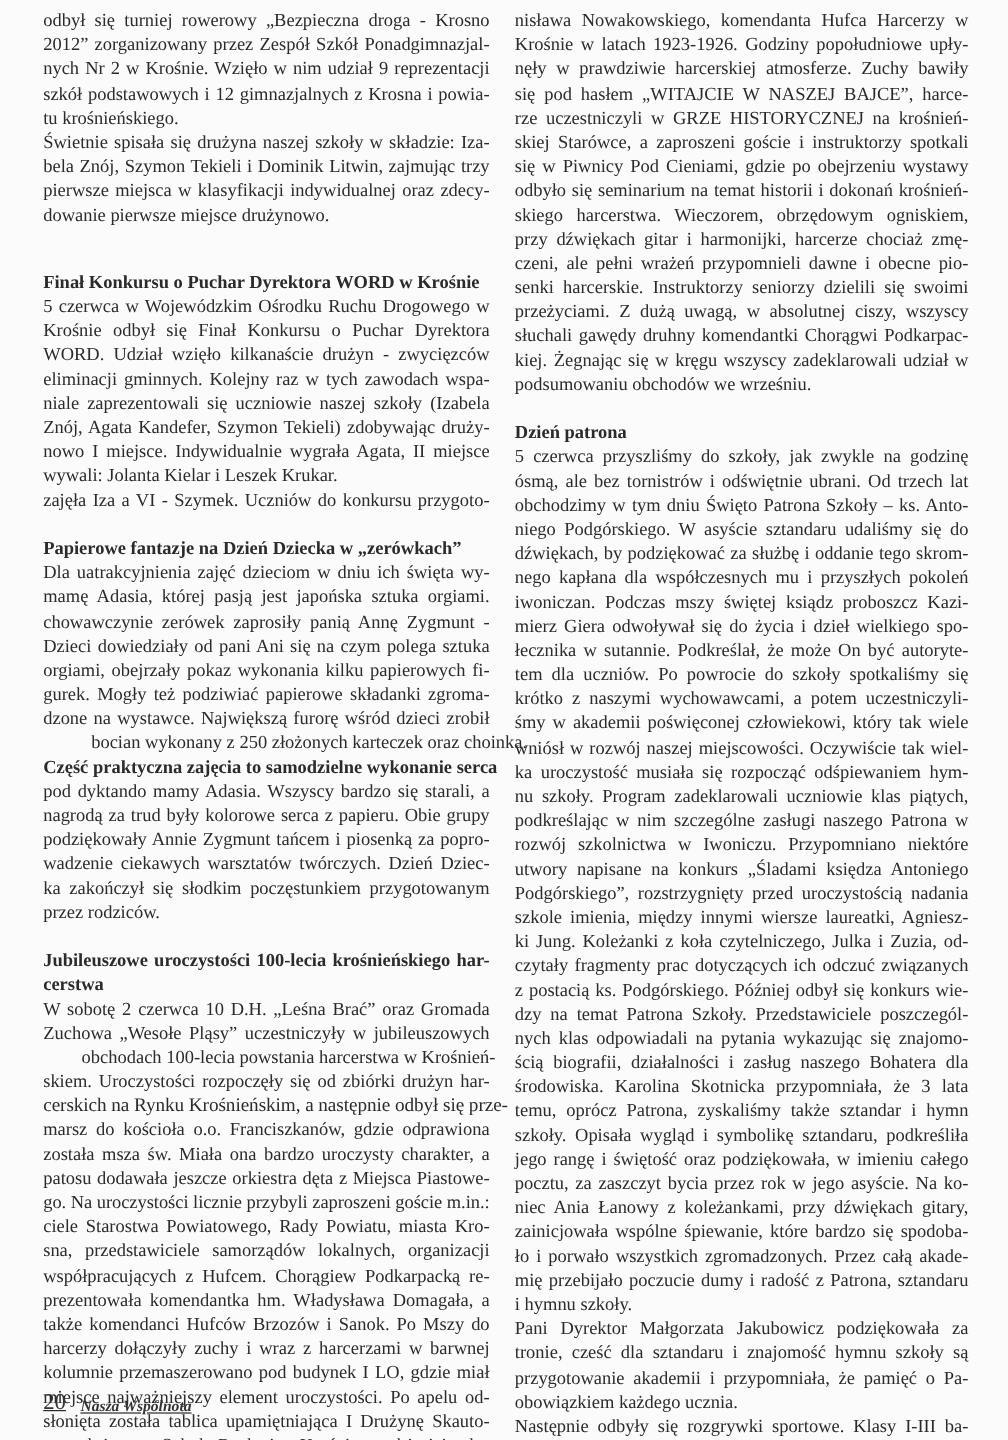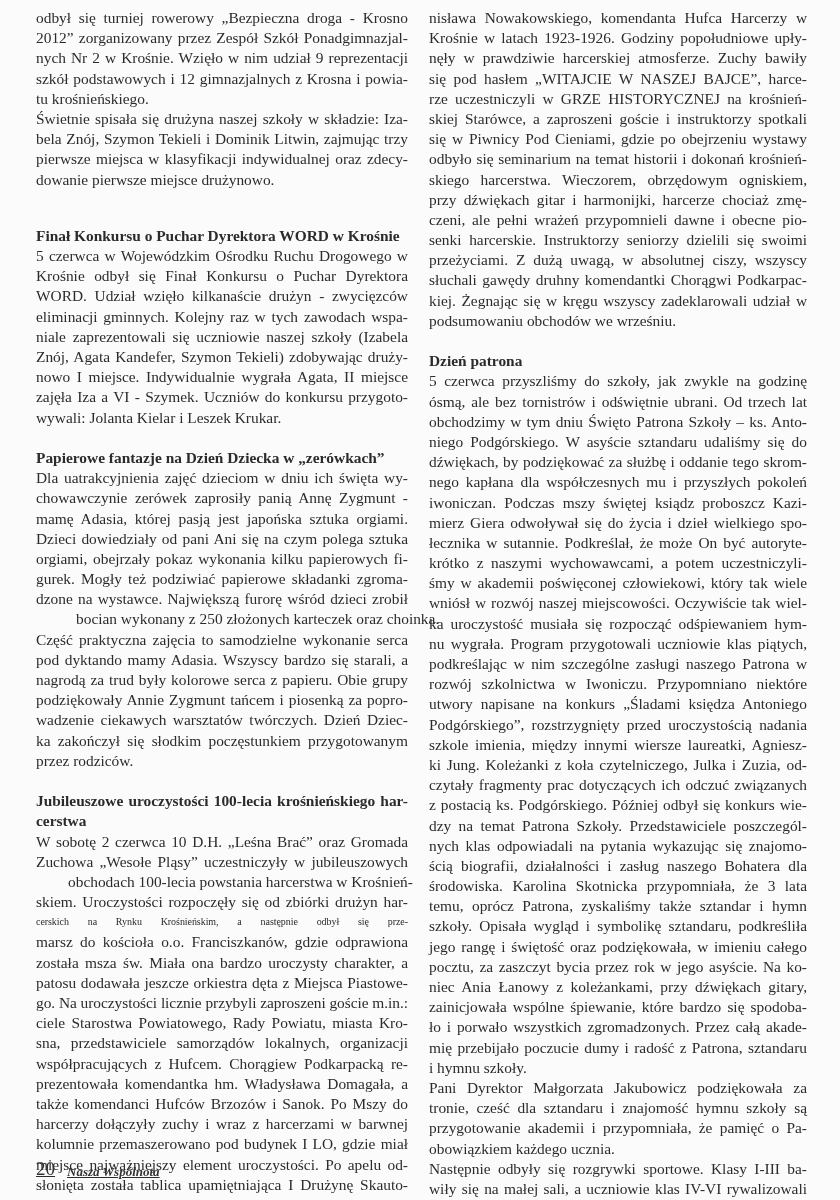--- a/index.html
+++ b/index.html
@@ -57,55 +57,55 @@
         <span class="line heading last" style="white-space: nowrap; margin-top: 16px;">Finał Konkursu o Puchar Dyrektora WORD w Krośnie</span>
       </div>
       <div>
         <span class="line" style="white-space: nowrap;">5 czerwca w Wojewódzkim Ośrodku Ruchu Drogowego w</span>
         <span class="line" style="white-space: nowrap;">Krośnie odbył się Finał Konkursu o Puchar Dyrektora</span>
         <span class="line" style="white-space: nowrap;">WORD. Udział wzięło kilkanaście drużyn - zwycięzców</span>
         <span class="line" style="white-space: nowrap;">eliminacji gminnych. Kolejny raz w tych zawodach wspa-</span>
         <span class="line" style="white-space: nowrap;">niale zaprezentowali się uczniowie naszej szkoły (Izabela</span>
         <span class="line" style="white-space: nowrap;">Znój, Agata Kandefer, Szymon Tekieli) zdobywając druży-</span>
         <span class="line" style="white-space: nowrap;">nowo I miejsce. Indywidualnie wygrała Agata, II miejsce</span>
+        <span class="line last" style="white-space: nowrap;">wywali: Jolanta Kielar i Leszek Krukar.</span>
         <span class="line" style="white-space: nowrap;">zajęła Iza a VI - Szymek. Uczniów do konkursu przygoto-</span>
-        <span class="line last" style="white-space: nowrap;">wywali: Jolanta Kielar i Leszek Krukar.</span>
       </div>
       <span class="gap"></span>
       <div>
         <span class="line heading last" style="white-space: nowrap;">Papierowe fantazje na Dzień Dziecka w „zerówkach”</span>
       </div>
       <div>
         <span class="line" style="white-space: nowrap;">Dla uatrakcyjnienia zajęć dzieciom w dniu ich święta wy-</span>
+        <span class="line" style="white-space: nowrap;">mamę Adasia, której pasją jest japońska sztuka orgiami.</span>
         <span class="line" style="white-space: nowrap;">chowawczynie zerówek zaprosiły panią Annę Zygmunt -</span>
-        <span class="line" style="white-space: nowrap;">mamę Adasia, której pasją jest japońska sztuka orgiami.</span>
         <span class="line" style="white-space: nowrap;">Dzieci dowiedziały od pani Ani się na czym polega sztuka</span>
         <span class="line" style="white-space: nowrap;">orgiami, obejrzały pokaz wykonania kilku papierowych fi-</span>
         <span class="line" style="white-space: nowrap;">gurek. Mogły też podziwiać papierowe składanki zgroma-</span>
         <span class="line" style="white-space: nowrap;">dzone na wystawce. Największą furorę wśród dzieci zrobił</span>
         <span class="line" style="white-space: nowrap; margin-left: 40px;">bocian wykonany z 250 złożonych karteczek oraz choinka.</span>
-        <span class="line" style="white-space: nowrap;">Część praktyczna zajęcia to samodzielne wykonanie serca</span>
+        <span class="line" style="white-space: nowrap; font-weight: bold;">Część praktyczna zajęcia to samodzielne wykonanie serca</span>
         <span class="line" style="white-space: nowrap;">pod dyktando mamy Adasia. Wszyscy bardzo się starali, a</span>
         <span class="line" style="white-space: nowrap;">nagrodą za trud były kolorowe serca z papieru. Obie grupy</span>
         <span class="line" style="white-space: nowrap;">podziękowały Annie Zygmunt tańcem i piosenką za popro-</span>
         <span class="line" style="white-space: nowrap;">wadzenie ciekawych warsztatów twórczych. Dzień Dziec-</span>
         <span class="line" style="white-space: nowrap;">ka zakończył się słodkim poczęstunkiem przygotowanym</span>
         <span class="line last" style="white-space: nowrap;">przez rodziców.</span>
       </div>
       <span class="gap"></span>
       <div>
         <span class="line heading" style="white-space: nowrap;">Jubileuszowe uroczystości 100-lecia krośnieńskiego har-</span>
         <span class="line heading last" style="white-space: nowrap;">cerstwa</span>
       </div>
       <div>
         <span class="line" style="white-space: nowrap;">W sobotę 2 czerwca 10 D.H. „Leśna Brać” oraz Gromada</span>
         <span class="line" style="white-space: nowrap;">Zuchowa „Wesołe Pląsy” uczestniczyły w jubileuszowych</span>
         <span class="line" style="white-space: nowrap; margin-left: 32px;">obchodach 100-lecia powstania harcerstwa w Krośnień-</span>
         <span class="line" style="white-space: nowrap;">skiem. Uroczystości rozpoczęły się od zbiórki drużyn har-</span>
-        <span class="line" style="white-space: nowrap; letter-spacing: -0.06px; font-size: 10px;">cerskich na Rynku Krośnieńskim, a następnie odbył się prze-</span>
+        <span class="line" style="white-space: nowrap; letter-spacing: -0.06px; font-size: 16px;">cerskich na Rynku Krośnieńskim, a następnie odbył się prze-</span>
         <span class="line" style="white-space: nowrap;">marsz do kościoła o.o. Franciszkanów, gdzie odprawiona</span>
         <span class="line" style="white-space: nowrap;">została msza św. Miała ona bardzo uroczysty charakter, a</span>
         <span class="line" style="white-space: nowrap;">patosu dodawała jeszcze orkiestra dęta z Miejsca Piastowe-</span>
         <span class="line" style="white-space: nowrap; letter-spacing: -0.04px;">go. Na uroczystości licznie przybyli zaproszeni goście m.in.:</span>
         <span class="line" style="white-space: nowrap;">ciele Starostwa Powiatowego, Rady Powiatu, miasta Kro-</span>
         <span class="line" style="white-space: nowrap;">sna, przedstawiciele samorządów lokalnych, organizacji</span>
         <span class="line" style="white-space: nowrap;">współpracujących z Hufcem. Chorągiew Podkarpacką re-</span>
         <span class="line" style="white-space: nowrap;">prezentowała komendantka hm. Władysława Domagała, a</span>
         <span class="line" style="white-space: nowrap;">także komendanci Hufców Brzozów i Sanok. Po Mszy do</span>
         <span class="line" style="white-space: nowrap;">harcerzy dołączyły zuchy i wraz z harcerzami w barwnej</span>
@@ -141,25 +141,26 @@
       <div>
         <span class="line" style="white-space: nowrap;">5 czerwca przyszliśmy do szkoły, jak zwykle na godzinę</span>
         <span class="line" style="white-space: nowrap;">ósmą, ale bez tornistrów i odświętnie ubrani. Od trzech lat</span>
         <span class="line" style="white-space: nowrap;">obchodzimy w tym dniu Święto Patrona Szkoły – ks. Anto-</span>
         <span class="line" style="white-space: nowrap;">niego Podgórskiego. W asyście sztandaru udaliśmy się do</span>
         <span class="line" style="white-space: nowrap;">dźwiękach, by podziękować za służbę i oddanie tego skrom-</span>
         <span class="line" style="white-space: nowrap;">nego kapłana dla współczesnych mu i przyszłych pokoleń</span>
         <span class="line" style="white-space: nowrap;">iwoniczan. Podczas mszy świętej ksiądz proboszcz Kazi-</span>
         <span class="line" style="white-space: nowrap;">mierz Giera odwoływał się do życia i dzieł wielkiego spo-</span>
         <span class="line" style="white-space: nowrap;">łecznika w sutannie. Podkreślał, że może On być autoryte-</span>
+        <span class="line" style="white-space: nowrap;">tem dla uczniów. Po powrocie do szkoły spotkaliśmy się</span>
         <span class="line" style="white-space: nowrap;">krótko z naszymi wychowawcami, a potem uczestniczyli-</span>
         <span class="line" style="white-space: nowrap;">śmy w akademii poświęconej człowiekowi, który tak wiele</span>
         <span class="line" style="white-space: nowrap;">wniósł w rozwój naszej miejscowości. Oczywiście tak wiel-</span>
         <span class="line" style="white-space: nowrap;">ka uroczystość musiała się rozpocząć odśpiewaniem hym-</span>
-        <span class="line" style="white-space: nowrap;">nu wygrała. Program przygotowali uczniowie klas piątych,</span>
+        <span class="line" style="white-space: nowrap;">nu szkoły. Program zadeklarowali uczniowie klas piątych,</span>
         <span class="line" style="white-space: nowrap;">podkreślając w nim szczególne zasługi naszego Patrona w</span>
         <span class="line" style="white-space: nowrap;">rozwój szkolnictwa w Iwoniczu. Przypomniano niektóre</span>
         <span class="line" style="white-space: nowrap;">utwory napisane na konkurs „Śladami księdza Antoniego</span>
         <span class="line" style="white-space: nowrap;">Podgórskiego”, rozstrzygnięty przed uroczystością nadania</span>
         <span class="line" style="white-space: nowrap;">szkole imienia, między innymi wiersze laureatki, Agniesz-</span>
         <span class="line" style="white-space: nowrap;">ki Jung. Koleżanki z koła czytelniczego, Julka i Zuzia, od-</span>
         <span class="line" style="white-space: nowrap;">czytały fragmenty prac dotyczących ich odczuć związanych</span>
         <span class="line" style="white-space: nowrap;">z postacią ks. Podgórskiego. Później odbył się konkurs wie-</span>
         <span class="line" style="white-space: nowrap;">dzy na temat Patrona Szkoły. Przedstawiciele poszczegól-</span>
         <span class="line" style="white-space: nowrap;">nych klas odpowiadali na pytania wykazując się znajomo-</span>

